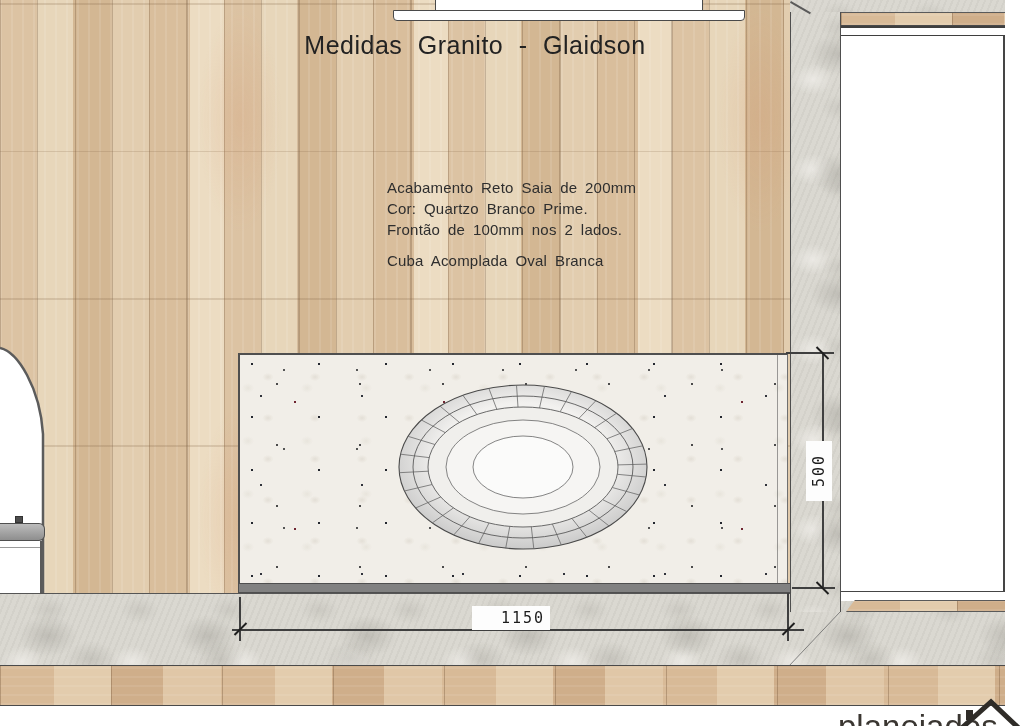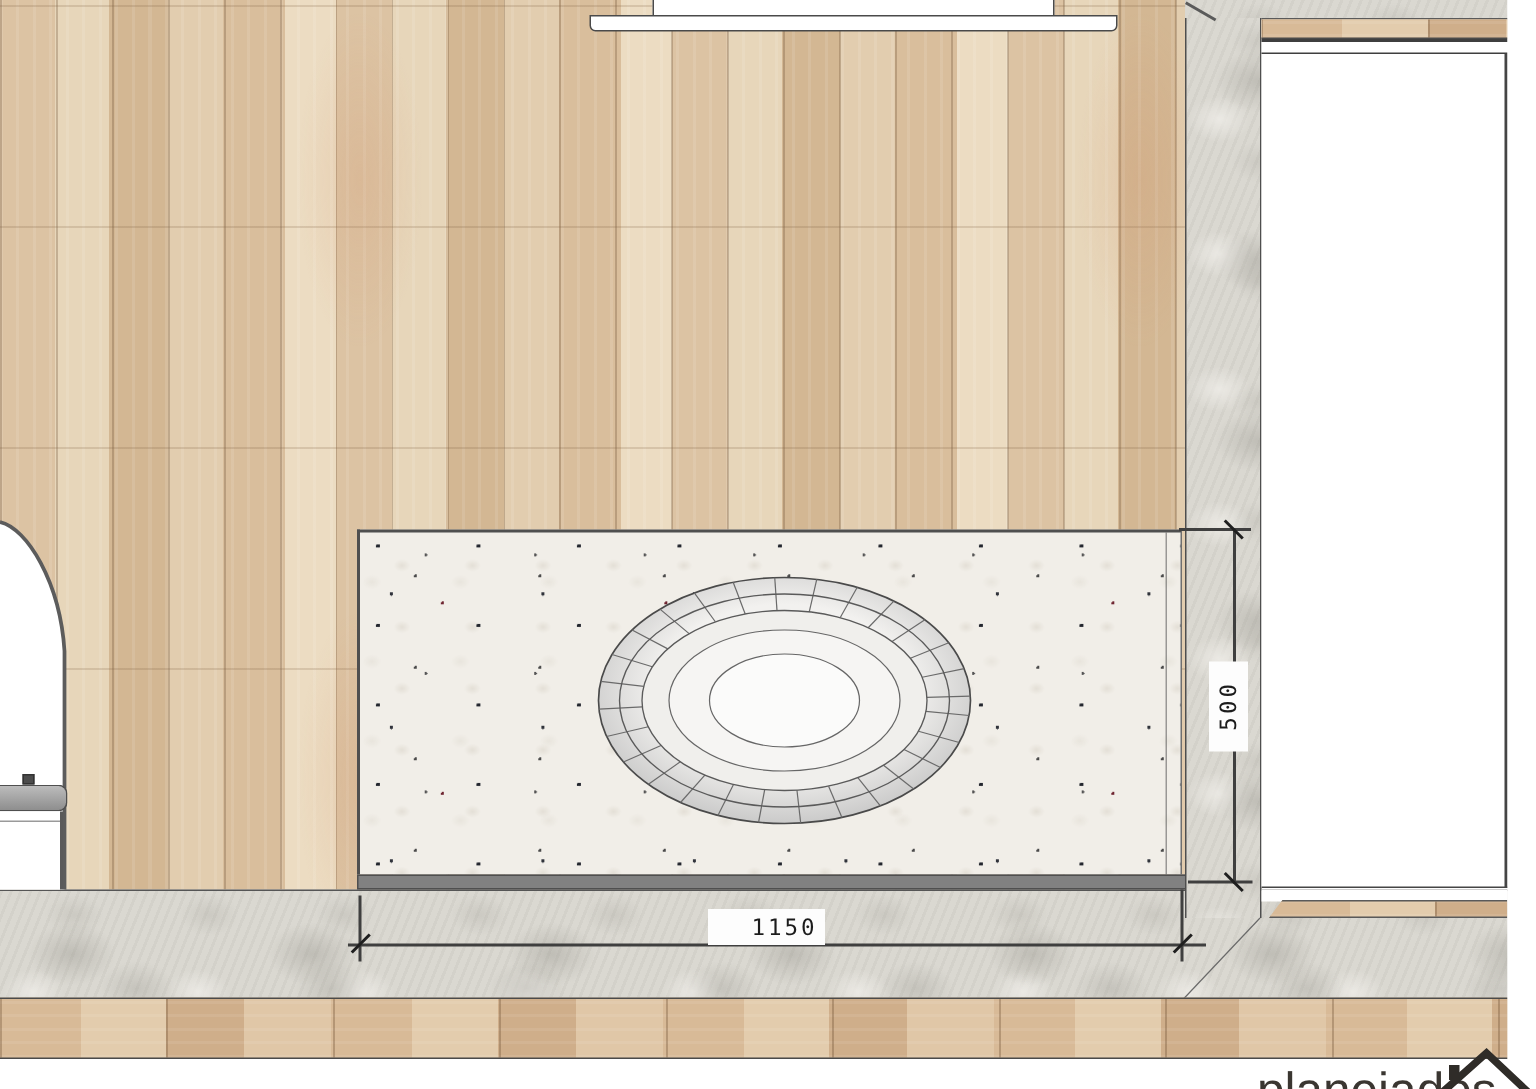--- a/index.html
+++ b/index.html
@@ -228,14 +228,22 @@
 
   <div class="abs dline ext-top"></div>
   <div class="abs dline ext-bot"></div>
   <div class="abs dline dim-v"></div>
   <div class="tick tick-v1"></div>
   <div class="tick tick-v2"></div>
   <div class="abs dim-label-v">
     <span>500</span>
   </div>
 
+  <div class="abs title">Medidas Granito - Glaidson</div>
+  <div class="abs notes">
+    <div>Acabamento Reto Saia de 200mm</div>
+    <div>Cor: Quartzo Branco Prime.</div>
+    <div>Frontão de 100mm nos 2 lados.</div>
+    <div class="gap"></div>
+    <div>Cuba Acomplada Oval Branca</div>
+  </div>
 
 </div>
 
 </body></html>

